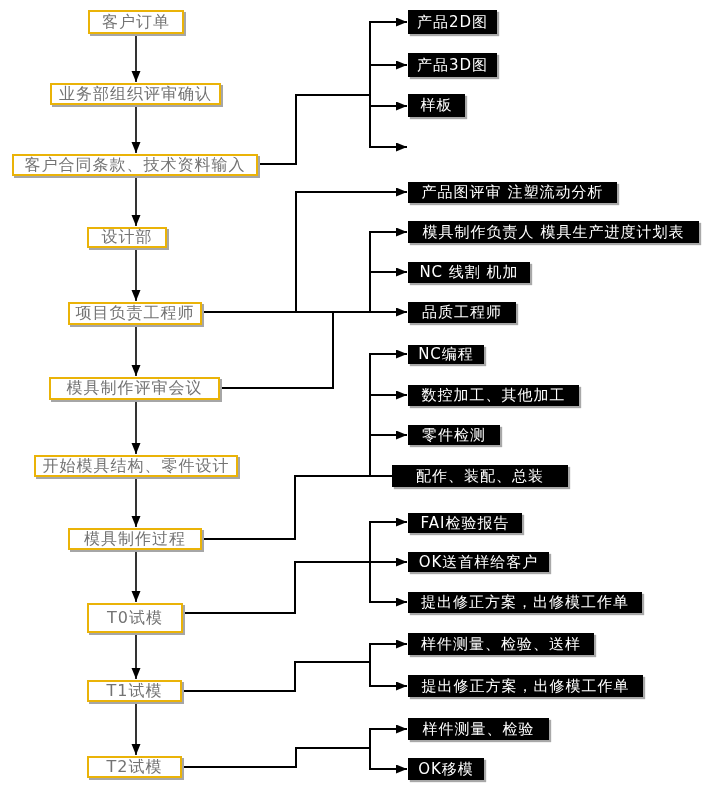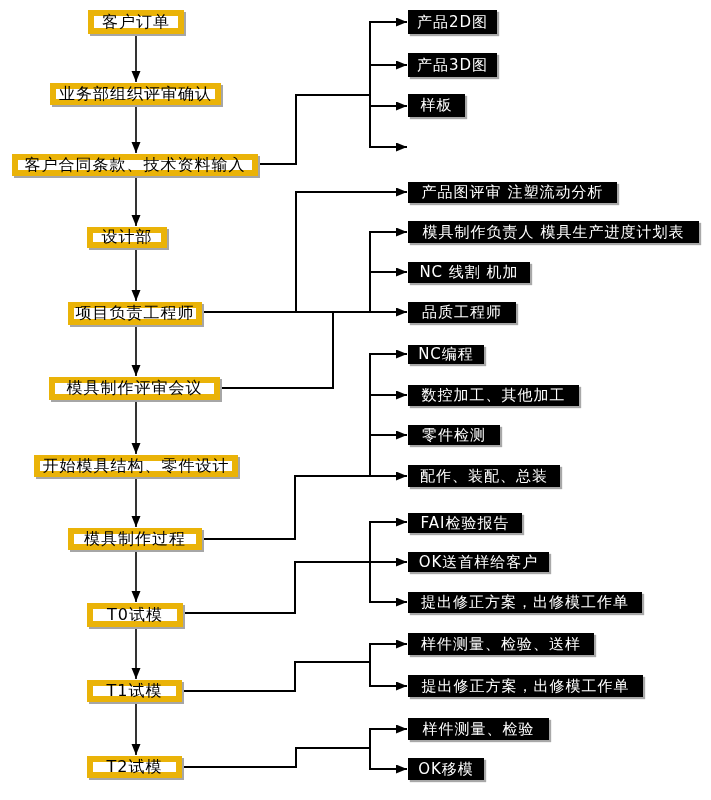--- a/index.html
+++ b/index.html
@@ -10,22 +10,22 @@
     font-family:"DejaVu Sans","Liberation Sans",sans-serif;
     overflow:hidden;
   }
   .wires{position:absolute;left:0;top:0;pointer-events:none;}
   .wires line,.wires polyline{stroke:#000;fill:none;}
   .stem{stroke-width:1.6;}
   .wire{stroke-width:2;}
   .pnode{
     position:absolute;
     display:flex;align-items:center;justify-content:center;
-    background:#ffffff;color:#000000;
-    border:6px solid #eab308;
+    background:#ffffff;color:#737373;
+    border:2px solid #eab308;
     box-shadow:2px 2px 0 #a6a6a6;
     box-sizing:border-box;
     font-size:16px;letter-spacing:1px;white-space:nowrap;
   }
   .onode{
     position:absolute;
     display:flex;align-items:center;justify-content:center;
     background:#000000;color:#ffffff;
     box-shadow:2px 2px 1px #a8a8a8;
     box-sizing:border-box;
@@ -107,35 +107,35 @@
   </svg>
 
   <div class="pnode" style="left:88px;top:10px;width:96px;height:24px">客户订单</div>
   <div class="pnode" style="left:50px;top:83px;width:171px;height:22px">业务部组织评审确认</div>
   <div class="pnode" style="left:12px;top:154px;width:246px;height:22px">客户合同条款、技术资料输入</div>
   <div class="pnode" style="left:87px;top:227px;width:80px;height:21px">设计部</div>
   <div class="pnode" style="left:68px;top:302px;width:134px;height:23px">项目负责工程师</div>
   <div class="pnode" style="left:49px;top:377px;width:171px;height:23px">模具制作评审会议</div>
   <div class="pnode" style="left:34px;top:455px;width:204px;height:22px">开始模具结构、零件设计</div>
   <div class="pnode" style="left:68px;top:528px;width:134px;height:22px">模具制作过程</div>
-  <div class="pnode" style="left:87px;top:603px;width:96px;height:24px">T0试模</div>
+  <div class="pnode" style="left:87px;top:603px;width:96px;height:30px">T0试模</div>
   <div class="pnode" style="left:87px;top:680px;width:95px;height:22px">T1试模</div>
   <div class="pnode" style="left:87px;top:756px;width:95px;height:22px">T2试模</div>
 
   <div class="onode" style="left:408px;top:10px;width:89px;height:24px">产品2D图</div>
   <div class="onode" style="left:408px;top:53px;width:89px;height:24px">产品3D图</div>
   <div class="onode" style="left:408px;top:94px;width:57px;height:23px">样板</div>
   <div class="onode" style="left:408px;top:182px;width:209px;height:21px">产品图评审 注塑流动分析</div>
   <div class="onode" style="left:408px;top:221px;width:291px;height:22px">模具制作负责人 模具生产进度计划表</div>
   <div class="onode" style="left:408px;top:262px;width:122px;height:21px">NC 线割 机加</div>
   <div class="onode" style="left:408px;top:302px;width:108px;height:21px">品质工程师</div>
   <div class="onode" style="left:408px;top:345px;width:76px;height:19px">NC编程</div>
   <div class="onode" style="left:408px;top:385px;width:171px;height:21px">数控加工、其他加工</div>
   <div class="onode" style="left:408px;top:425px;width:92px;height:20px">零件检测</div>
-  <div class="onode" style="left:408px;top:465px;width:152px;height:22px">配作、装配、总装</div>
+  <div class="onode" style="left:392px;top:465px;width:176px;height:22px">配作、装配、总装</div>
   <div class="onode" style="left:408px;top:513px;width:114px;height:20px">FAI检验报告</div>
   <div class="onode" style="left:408px;top:552px;width:141px;height:20px">OK送首样给客户</div>
   <div class="onode" style="left:408px;top:592px;width:234px;height:21px">提出修正方案，出修模工作单</div>
   <div class="onode" style="left:408px;top:633px;width:186px;height:22px">样件测量、检验、送样</div>
   <div class="onode" style="left:408px;top:675px;width:235px;height:22px">提出修正方案，出修模工作单</div>
   <div class="onode" style="left:408px;top:718px;width:141px;height:22px">样件测量、检验</div>
   <div class="onode" style="left:408px;top:758px;width:76px;height:22px">OK移模</div>
 
 </div>
 

